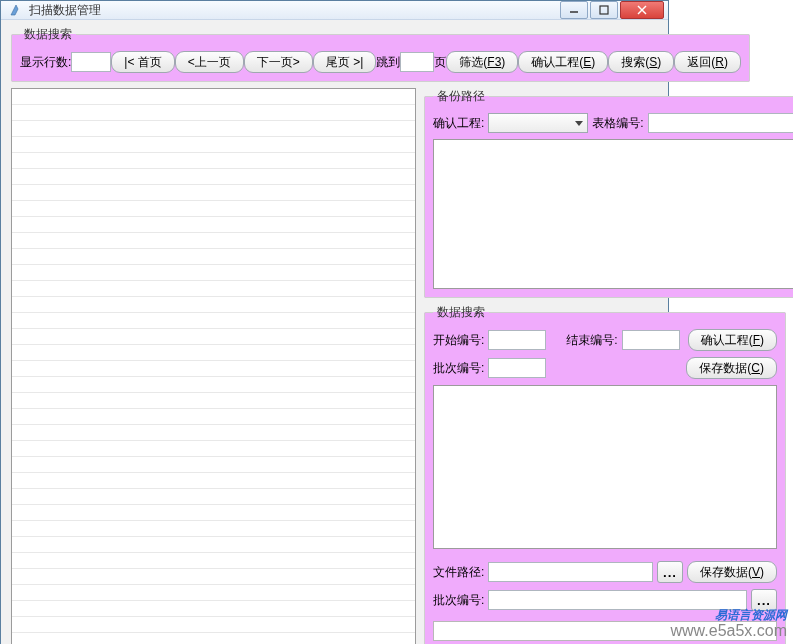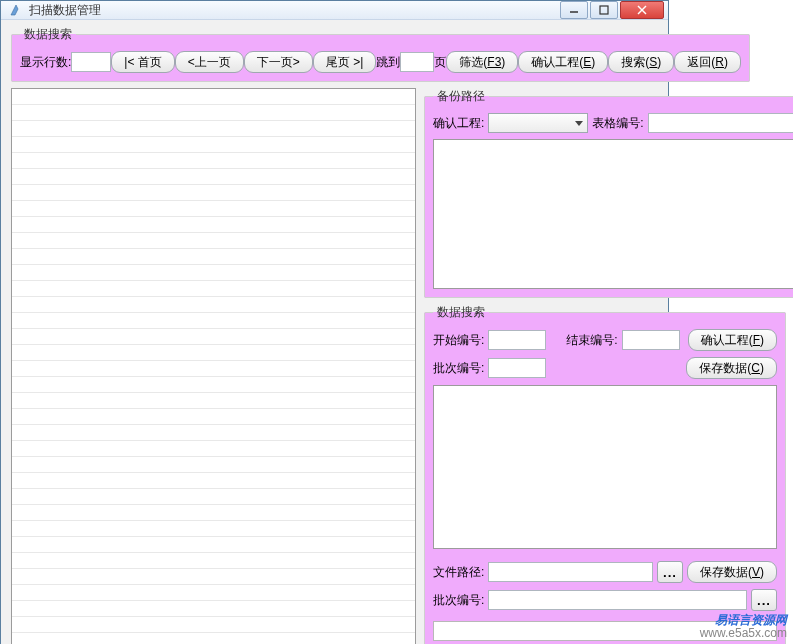--- a/index.html
+++ b/index.html
@@ -173,21 +173,21 @@
 }
 .watermark {
   position: absolute;
   right: 6px;
   bottom: 4px;
   text-align: right;
   line-height: 1.1;
   pointer-events: none;
 }
 .watermark .cn { color: #2a6bd6; font-size: 12px; font-weight: bold; font-style: italic; margin-top: 48px;}
-.watermark .url { color: #888; font-size: 12px; }
+.watermark .url { color: #888; font-size: 16px; }
 ::-webkit-scrollbar { width: 16px; }
 ::-webkit-scrollbar-track { background: #f0f0f0; border-left:1px solid #ddd;}
 ::-webkit-scrollbar-thumb { background: #cdcdcd; border:1px solid #aaa; border-radius:2px;}
 ::-webkit-scrollbar-button { background:#e6e6e6; height:16px; border:1px solid #aaa;}
 </style>
 </head>
 <body>
 
 <div class="window">
   <div class="titlebar">

